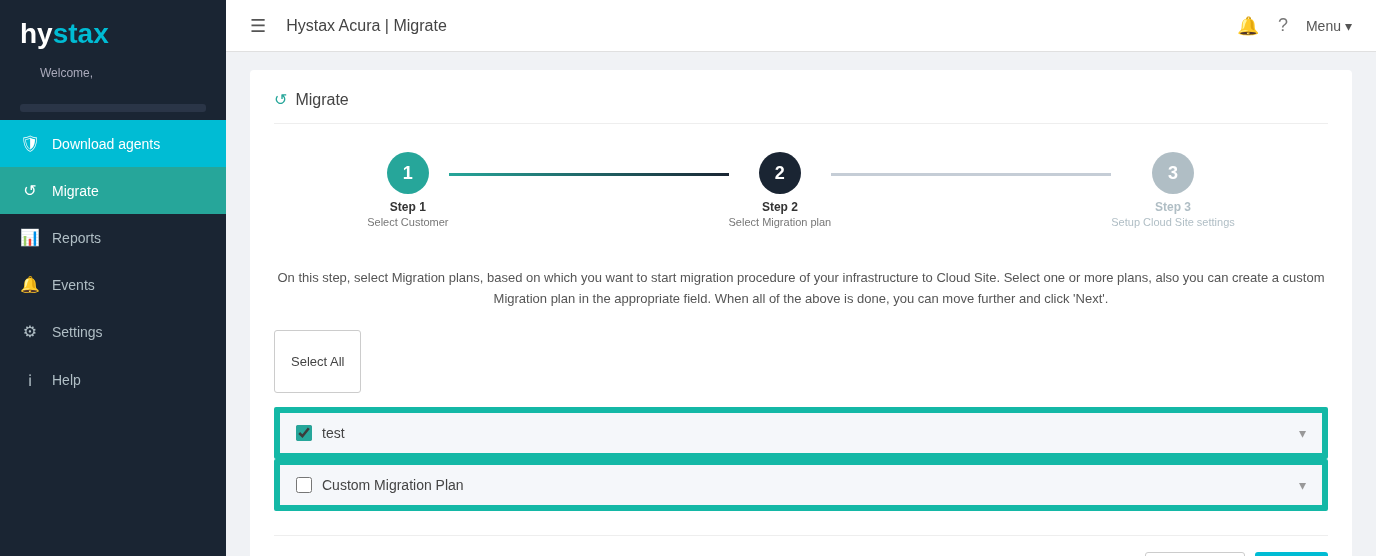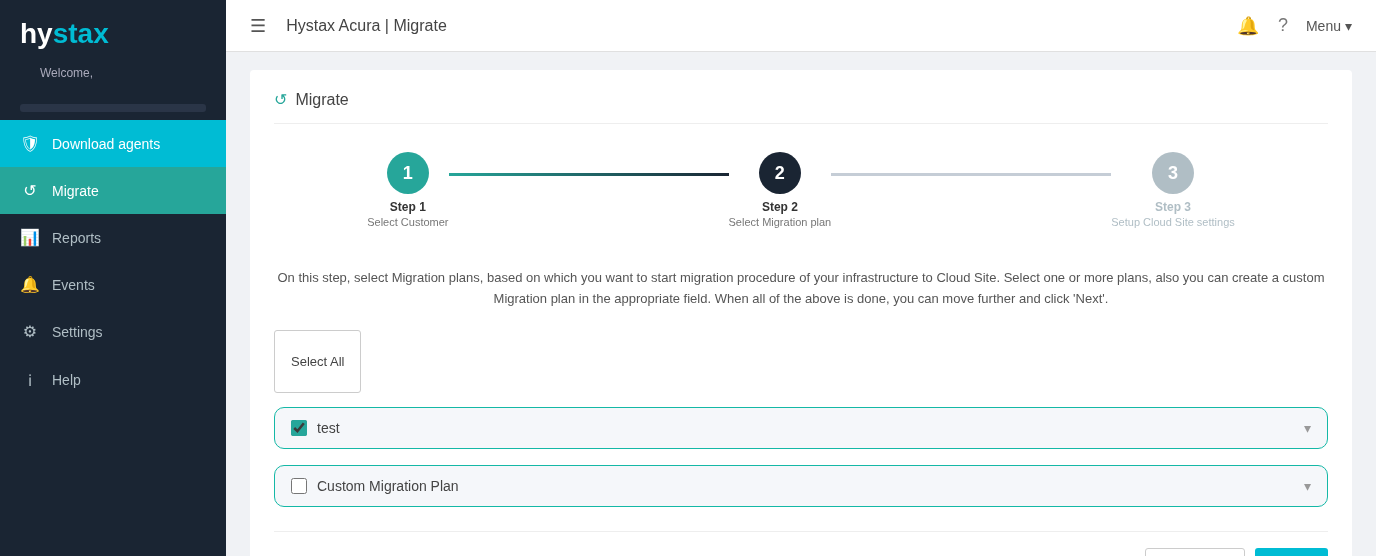--- a/index.html
+++ b/index.html
@@ -162,23 +162,23 @@
       padding: 23px 16px;
       font-size: 13px;
       color: #444;
       cursor: pointer;
       border-radius: 3px;
       margin-bottom: 14px;
     }
 
     
     .plan-item {
-      border: 1px solid #14b8a6;
-      border-radius: 10px;
-      margin-bottom: 16px;
+      border: 6px solid #14b8a6;
+      border-radius: 2px;
+      margin-bottom: 0;
       background: #f5f7fa;
     }
     .plan-item-header {
       display: flex;
       align-items: center;
       padding: 12px 16px;
       cursor: pointer;
       gap: 10px;
     }
     .plan-checkbox {

